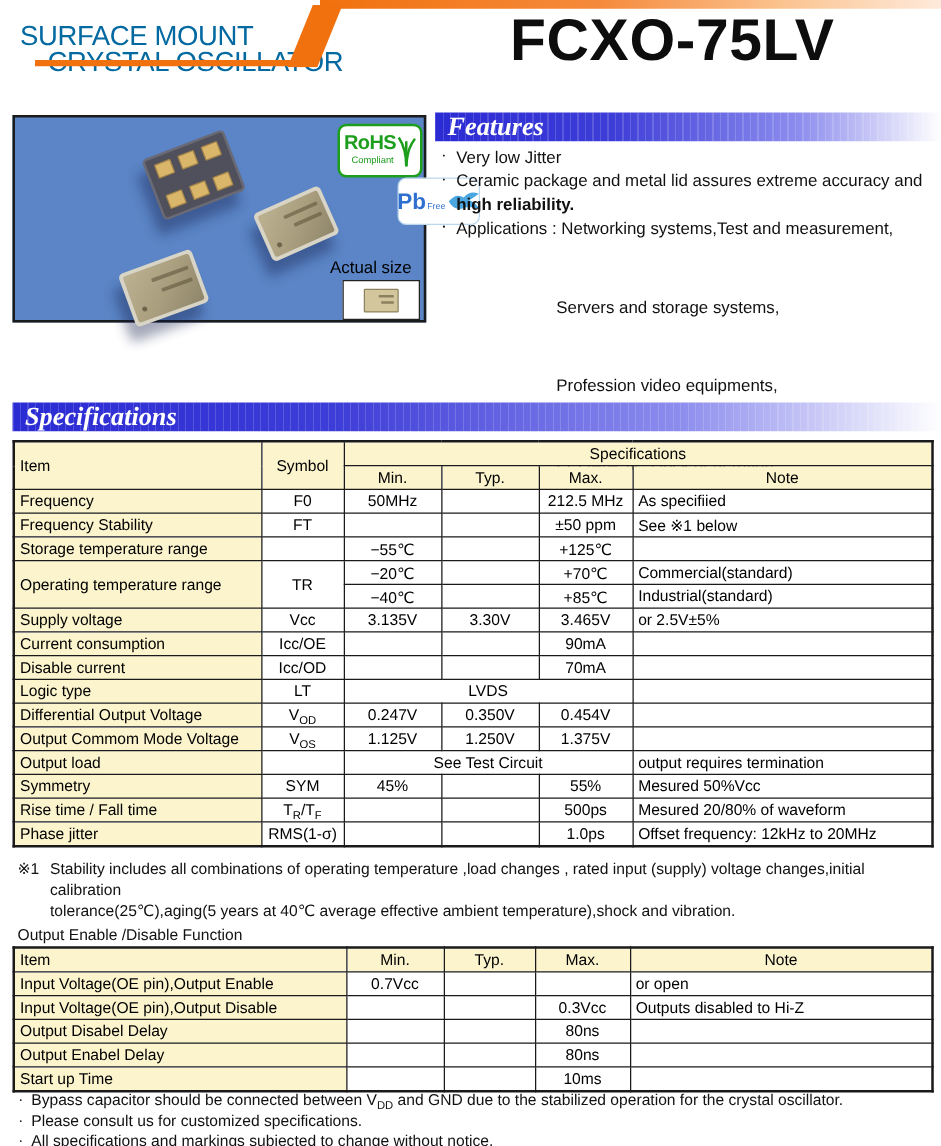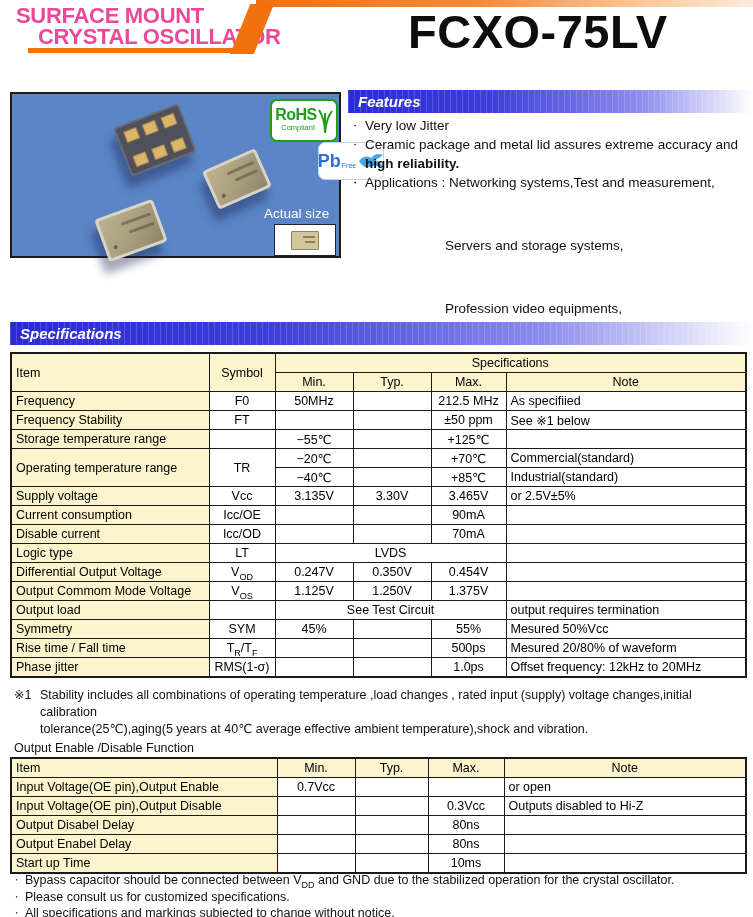--- a/index.html
+++ b/index.html
@@ -1,20 +1,20 @@
 <!DOCTYPE html>
 <html><head>
 <meta charset="utf-8">
 <style>
   html,body{margin:0;padding:0;background:#ffffff;}
   .page{position:relative;width:753px;height:917px;background:#fff;overflow:hidden;
         font-family:"Liberation Sans","DejaVu Sans",sans-serif;color:#000;}
 
   
-  .title-block{position:absolute;left:16px;top:5px;font-weight:bold;font-size:22px;line-height:21px;letter-spacing:-0.3px;color:#ec4899;}
+  .title-block{position:absolute;left:16px;top:18px;font-weight:normal;font-size:22px;line-height:21px;letter-spacing:-0.3px;color:#0369a1;}
   .title-line2{padding-left:22px;}
   .top-orange-bar{position:absolute;left:256px;top:0;width:497px;height:7px;
       background:linear-gradient(to right,#f1710e 0%,#f58a3c 45%,#fbc491 75%,#feeadb 100%);}
   .orange-underline{position:absolute;left:28px;top:48px;width:206px;height:5px;background:#f1710e;}
   .orange-slash{position:absolute;left:230px;top:4px;width:44px;height:50px;background:#f1710e;
       -webkit-clip-path:polygon(46% 0,100% 0,54% 100%,0% 100%);clip-path:polygon(46% 0,100% 0,54% 100%,0% 100%);}
   .product-name{position:absolute;left:408px;top:4px;font-weight:bold;font-size:47px;letter-spacing:0.5px;color:#0d0d0d;}
 
   
   .photo{position:absolute;left:10px;top:92px;width:327px;height:162px;background:#5b85c6;border:2px solid #1b1b1b;}
@@ -27,31 +27,31 @@
   .lid-dot{position:absolute;left:10%;bottom:18%;width:4px;height:4px;background:#6e654c;border-radius:50%;}
 
   .badge{position:absolute;background:#fff;border-radius:7px;display:flex;align-items:center;justify-content:center;}
   .badge-rohs{left:258px;top:5px;width:64px;height:39px;border:2px solid #1d9e1d;}
   .rohs-txt{line-height:13px;text-align:left;}
   .rohs-main{color:#1d9e1d;font-weight:bold;font-size:16px;letter-spacing:-0.5px;}
   .rohs-sub{color:#1d9e1d;font-size:7.5px;padding-left:6px;}
   .badge-pb{left:258px;top:48px;width:64px;height:36px;border:1px solid #bcd6ec;margin-left:48px;}
   .pb-main{color:#2f6fd0;font-weight:bold;font-size:18px;}
   .pb-sub{color:#2f6fd0;font-size:7px;margin:8px 2px 0 1px;}
-  .actual-label{position:absolute;left:252px;top:112px;font-size:13.5px;color:#ffffff;text-align:center;}
+  .actual-label{position:absolute;left:252px;top:112px;font-size:13.5px;color:#000000;text-align:center;}
   .actual-box{position:absolute;left:262px;top:130px;width:60px;height:30px;background:#fff;border:1px solid #222;
       display:flex;align-items:center;justify-content:center;}
   .tiny-chip{position:relative;width:26px;height:17px;background:#d3c69c;border:1px solid #8f835f;border-radius:1px;}
   .tiny-line{position:absolute;right:3px;height:2px;background:rgba(110,100,70,.7);}
 
   
-  .bar{position:absolute;height:23px;color:#fff;font-weight:bold;font-style:italic;font-size:15px;line-height:23px;padding-left:10px;box-sizing:border-box;
+  .bar{position:absolute;height:23px;color:#fff;font-weight:bold;font-style:italic;font-size:21px;line-height:23px;padding-left:10px;box-sizing:border-box;
       background:
         repeating-linear-gradient(90deg,rgba(255,255,255,.16) 0 1px,rgba(255,255,255,0) 1px 6px),
-        linear-gradient(90deg,#2b2bd4 0%,#3d3dd8 35%,#8d8dee 72%,#ffffff 100%);}
+        linear-gradient(90deg,#2b2bd4 0%,#3d3dd8 35%,#8d8dee 72%,#ffffff 100%); font-family: Liberation Serif, serif;}
   .bar-features{left:348px;top:90px;width:405px;}
   .bar-specs{left:10px;top:322px;width:743px;}
 
   
   .features-list{position:absolute;left:348px;top:116px;width:402px;font-size:13.5px;line-height:19px;color:#111;}
   .f-line{position:relative;padding-left:17px;}
   .f-line .blt{position:absolute;left:2px;top:0;font-size:10px;}
   .f-line.ind1{padding-left:17px;font-weight:bold;}
   .f-line.ind2{padding-left:97px;margin-top:44px;}
 

